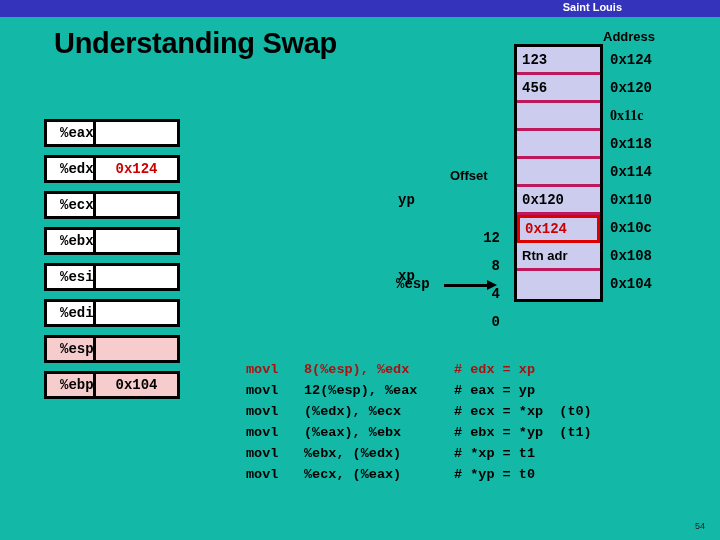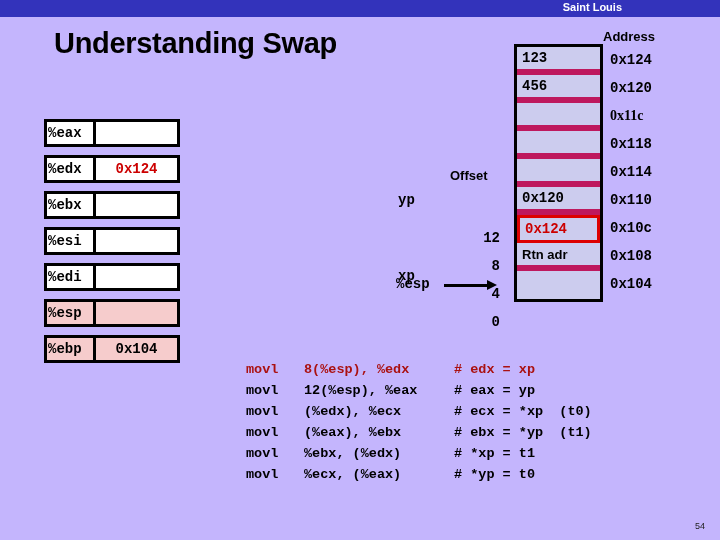--- a/index.html
+++ b/index.html
@@ -4,21 +4,21 @@
 <style>
   html, body {
     margin: 0;
     padding: 0;
     background: #ffffff;
   }
   #slide {
     position: relative;
     width: 720px;
     height: 540px;
-    background: #c4b5fd;
+    background: #14b8a6;
     overflow: hidden;
     font-family: "Liberation Sans", sans-serif;
   }
 
   
   #banner {
     position: absolute;
     left: 0; top: 0;
     width: 720px; height: 17px;
     background: #3333bb;
@@ -60,21 +60,21 @@
     position: absolute;
     left: 514px; top: 44px;
     width: 89px;
     border: 3px solid #000000;
     box-sizing: border-box;
   }
   .memcell {
     position: relative;
     height: 28px;
     background: #ccccee;
-    border-bottom: 6px solid #be185d;
+    border-bottom: 3px solid #be185d;
     box-sizing: border-box;
     display: flex;
     align-items: center;
   }
   .memcell:last-child { border-bottom: none; }
   .memcell .mval {
     padding-left: 5px;
     font-size: 14px;
     font-weight: bold;
     color: #000000;
@@ -167,21 +167,21 @@
     box-sizing: border-box;
     margin-bottom: 8px;
     background: #ffffff;
   }
   .regrow .rname {
     width: 49px;
     border-right: 3px solid #000000;
     box-sizing: border-box;
     display: flex;
     align-items: center;
-    padding-left: 1px;
+    padding-left: 13px;
     font-size: 14px;
     font-weight: bold;
     font-family: "Liberation Mono", monospace;
     color: #000000;
   }
   .regrow .rval {
     flex: 1;
     display: flex;
     align-items: center;
     justify-content: center;
@@ -290,20 +290,24 @@
   <div id="regfile">
       <div class="regrow">
         <div class="rname">%eax</div>
         <div class="rval"></div>
       </div>
       <div class="regrow red-val">
         <div class="rname">%edx</div>
         <div class="rval">0x124</div>
       </div>
       <div class="regrow">
+        <div class="rname">%ecx</div>
+        <div class="rval"></div>
+      </div>
+      <div class="regrow">
         <div class="rname">%ebx</div>
         <div class="rval"></div>
       </div>
       <div class="regrow">
         <div class="rname">%esi</div>
         <div class="rval"></div>
       </div>
       <div class="regrow">
         <div class="rname">%edi</div>
         <div class="rval"></div>

